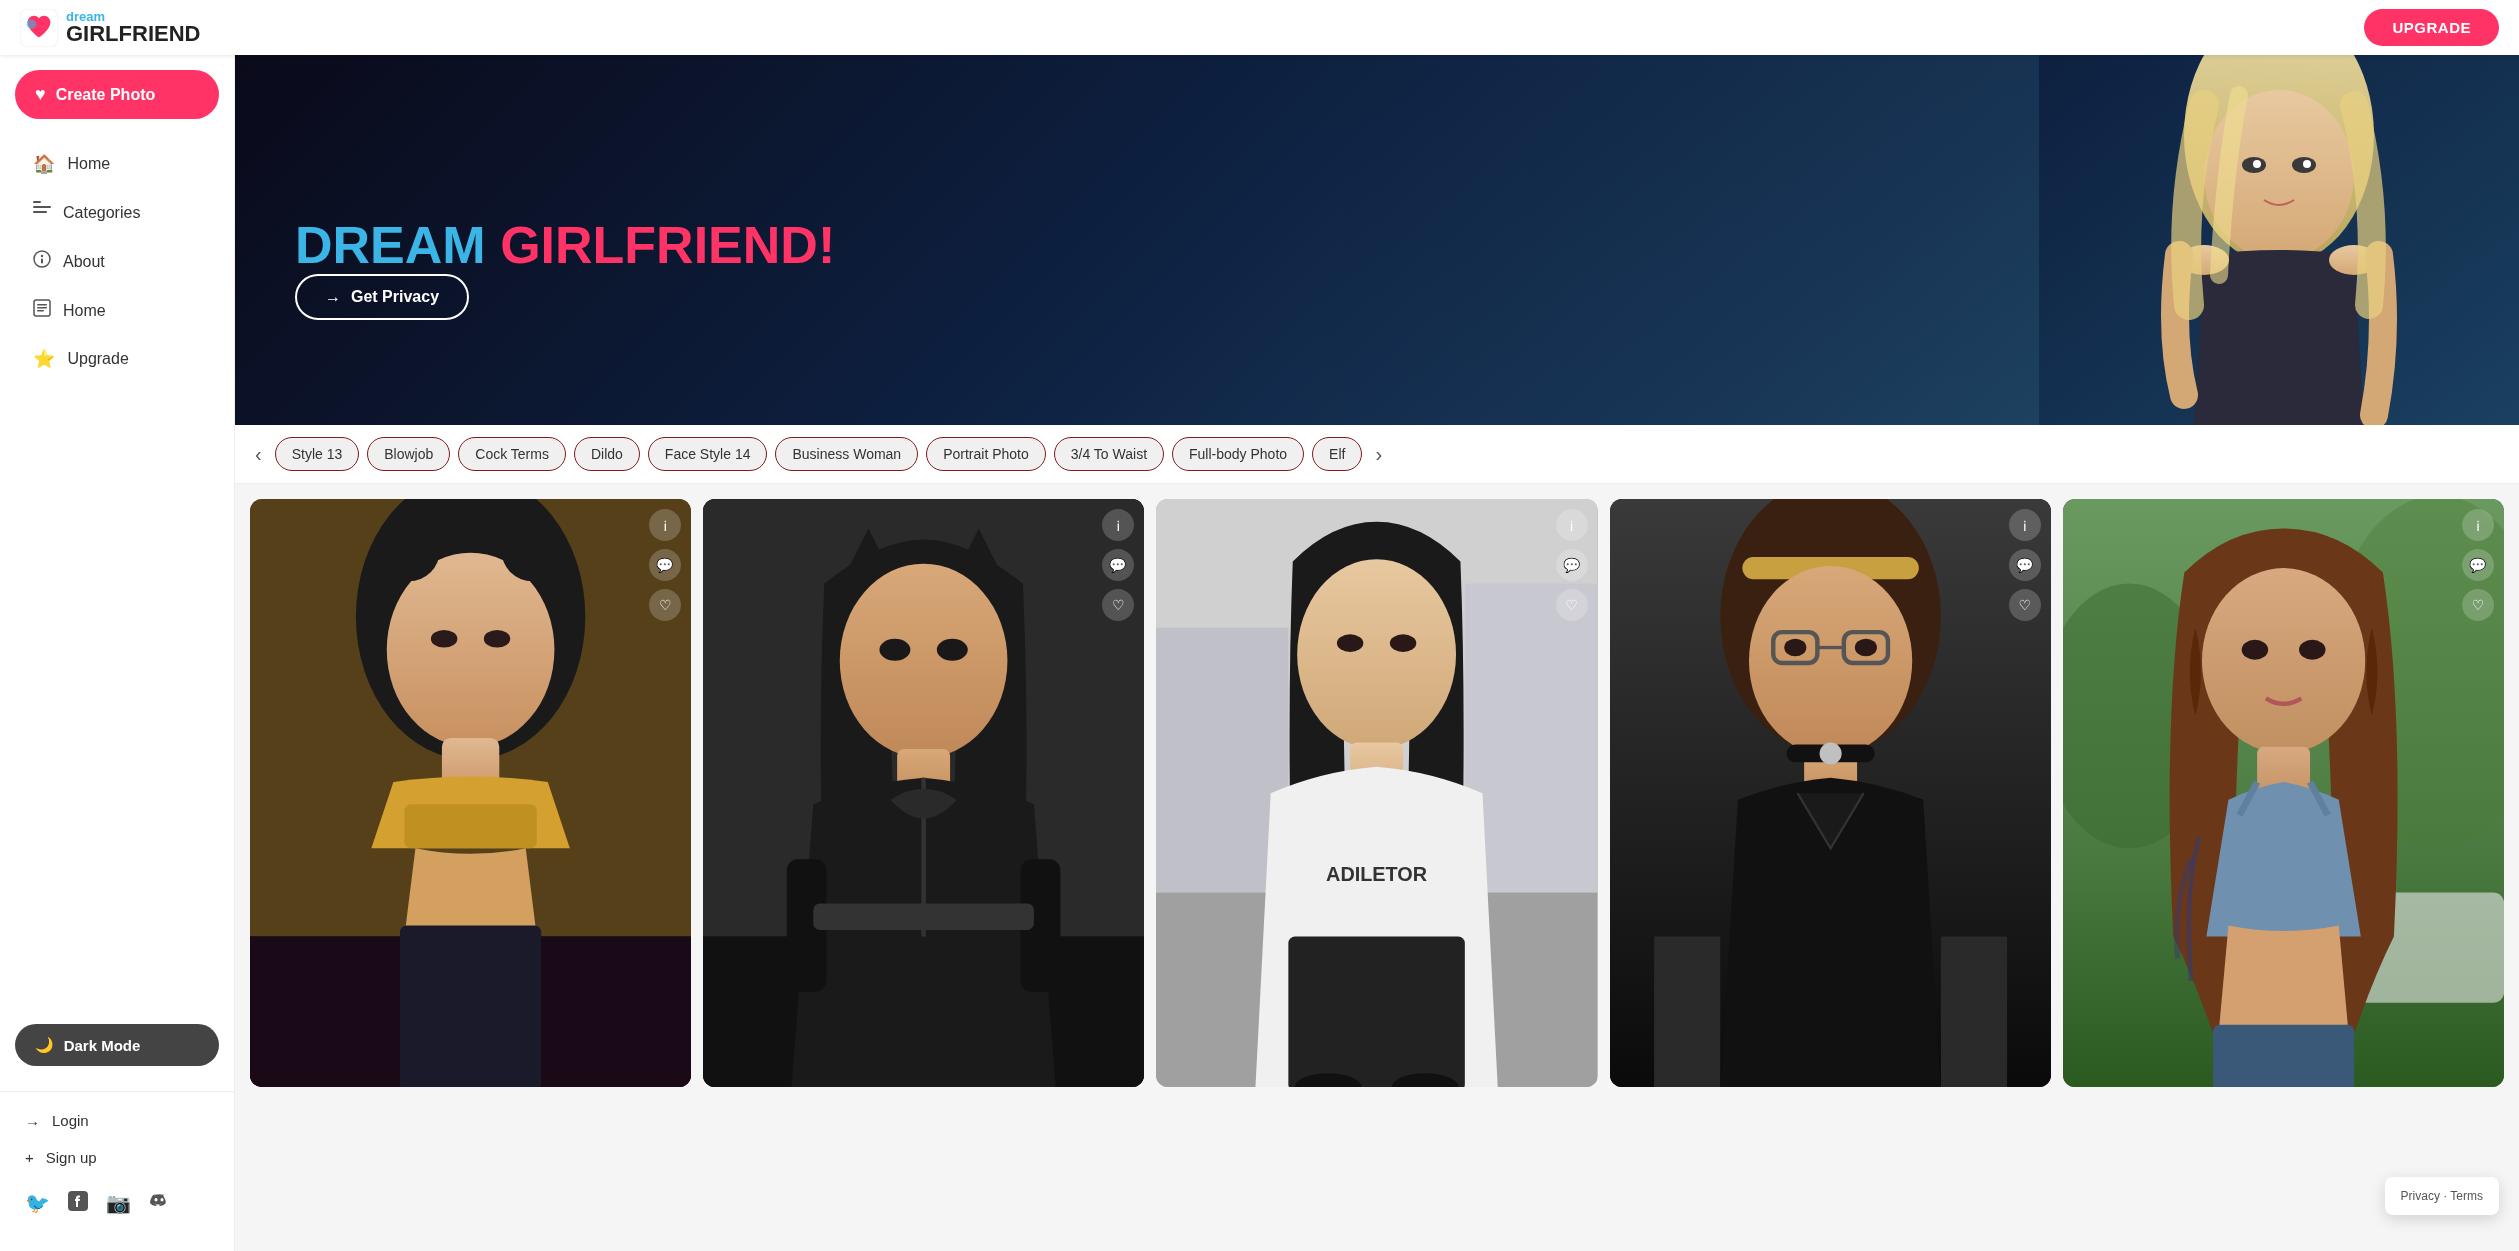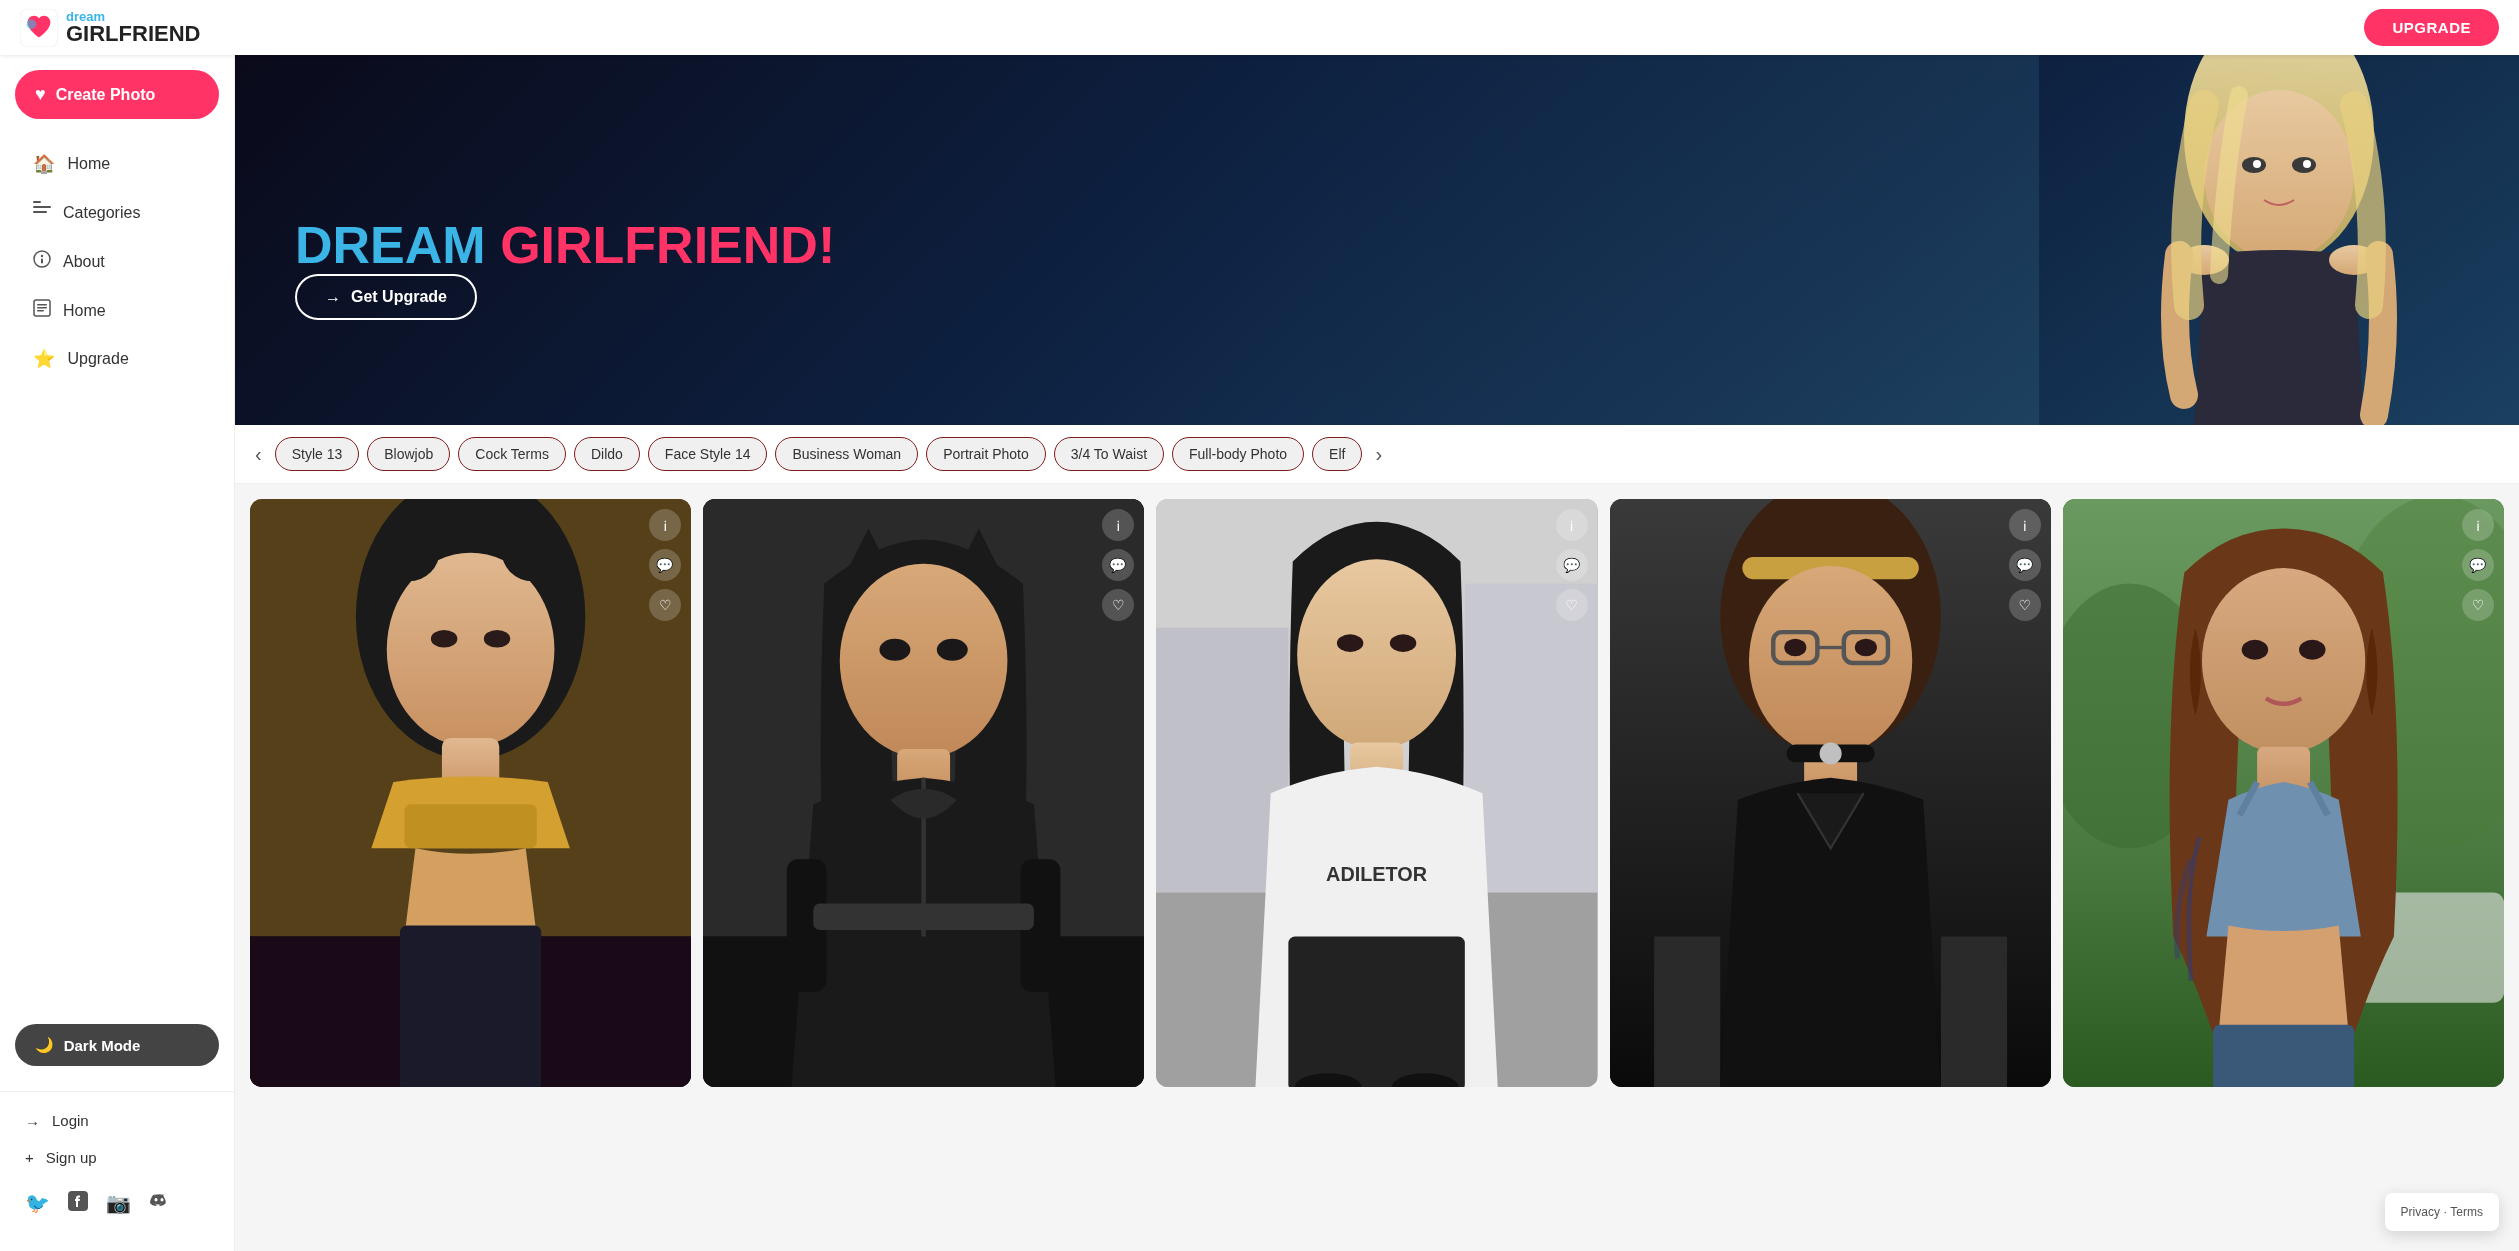--- a/index.html
+++ b/index.html
@@ -116,21 +116,21 @@
     .card-action-btn {
       width: 32px; height: 32px; border-radius: 50%;
       background: rgba(255,255,255,0.2); border: none;
       display: flex; align-items: center; justify-content: center;
       cursor: pointer; color: #fff; font-size: 14px;
       backdrop-filter: blur(4px);
     }
 
     
     .cookie-notice {
-      position: fixed; bottom: 20px; right: 20px;
+      position: fixed; bottom: 36px; right: 20px;
       background: #fff; border-radius: 8px; padding: 12px 16px;
       box-shadow: 0 4px 15px rgba(0,0,0,0.15); font-size: 12px;
       color: #555; max-width: 200px; z-index: 200;
     }
   </style>
 </head>
 <body>
 
 <header class="header">
   <div class="logo">
@@ -230,21 +230,21 @@
 <main class="main">
 
   <section class="hero">
     <div class="hero-content">
       <h1>
         <br>
         <span class="dream">DREAM</span>&nbsp;<span class="gf">GIRLFRIEND!</span>
       </h1>
       <button class="get-started-btn">
         <span>→</span>
-        <span>Get Upgrade</span>
+        <span>Get Privacy</span>
       </button>
     </div>
     <div class="hero-image">
 
       <svg width="480" height="370" viewBox="0 0 480 370">
 
         <defs>
           <linearGradient id="bgGrad" x1="0%" y1="0%" x2="100%" y2="100%">
             <stop offset="0%" style="stop-color:#0d2040"></stop>
             <stop offset="100%" style="stop-color:#1a4060"></stop>

